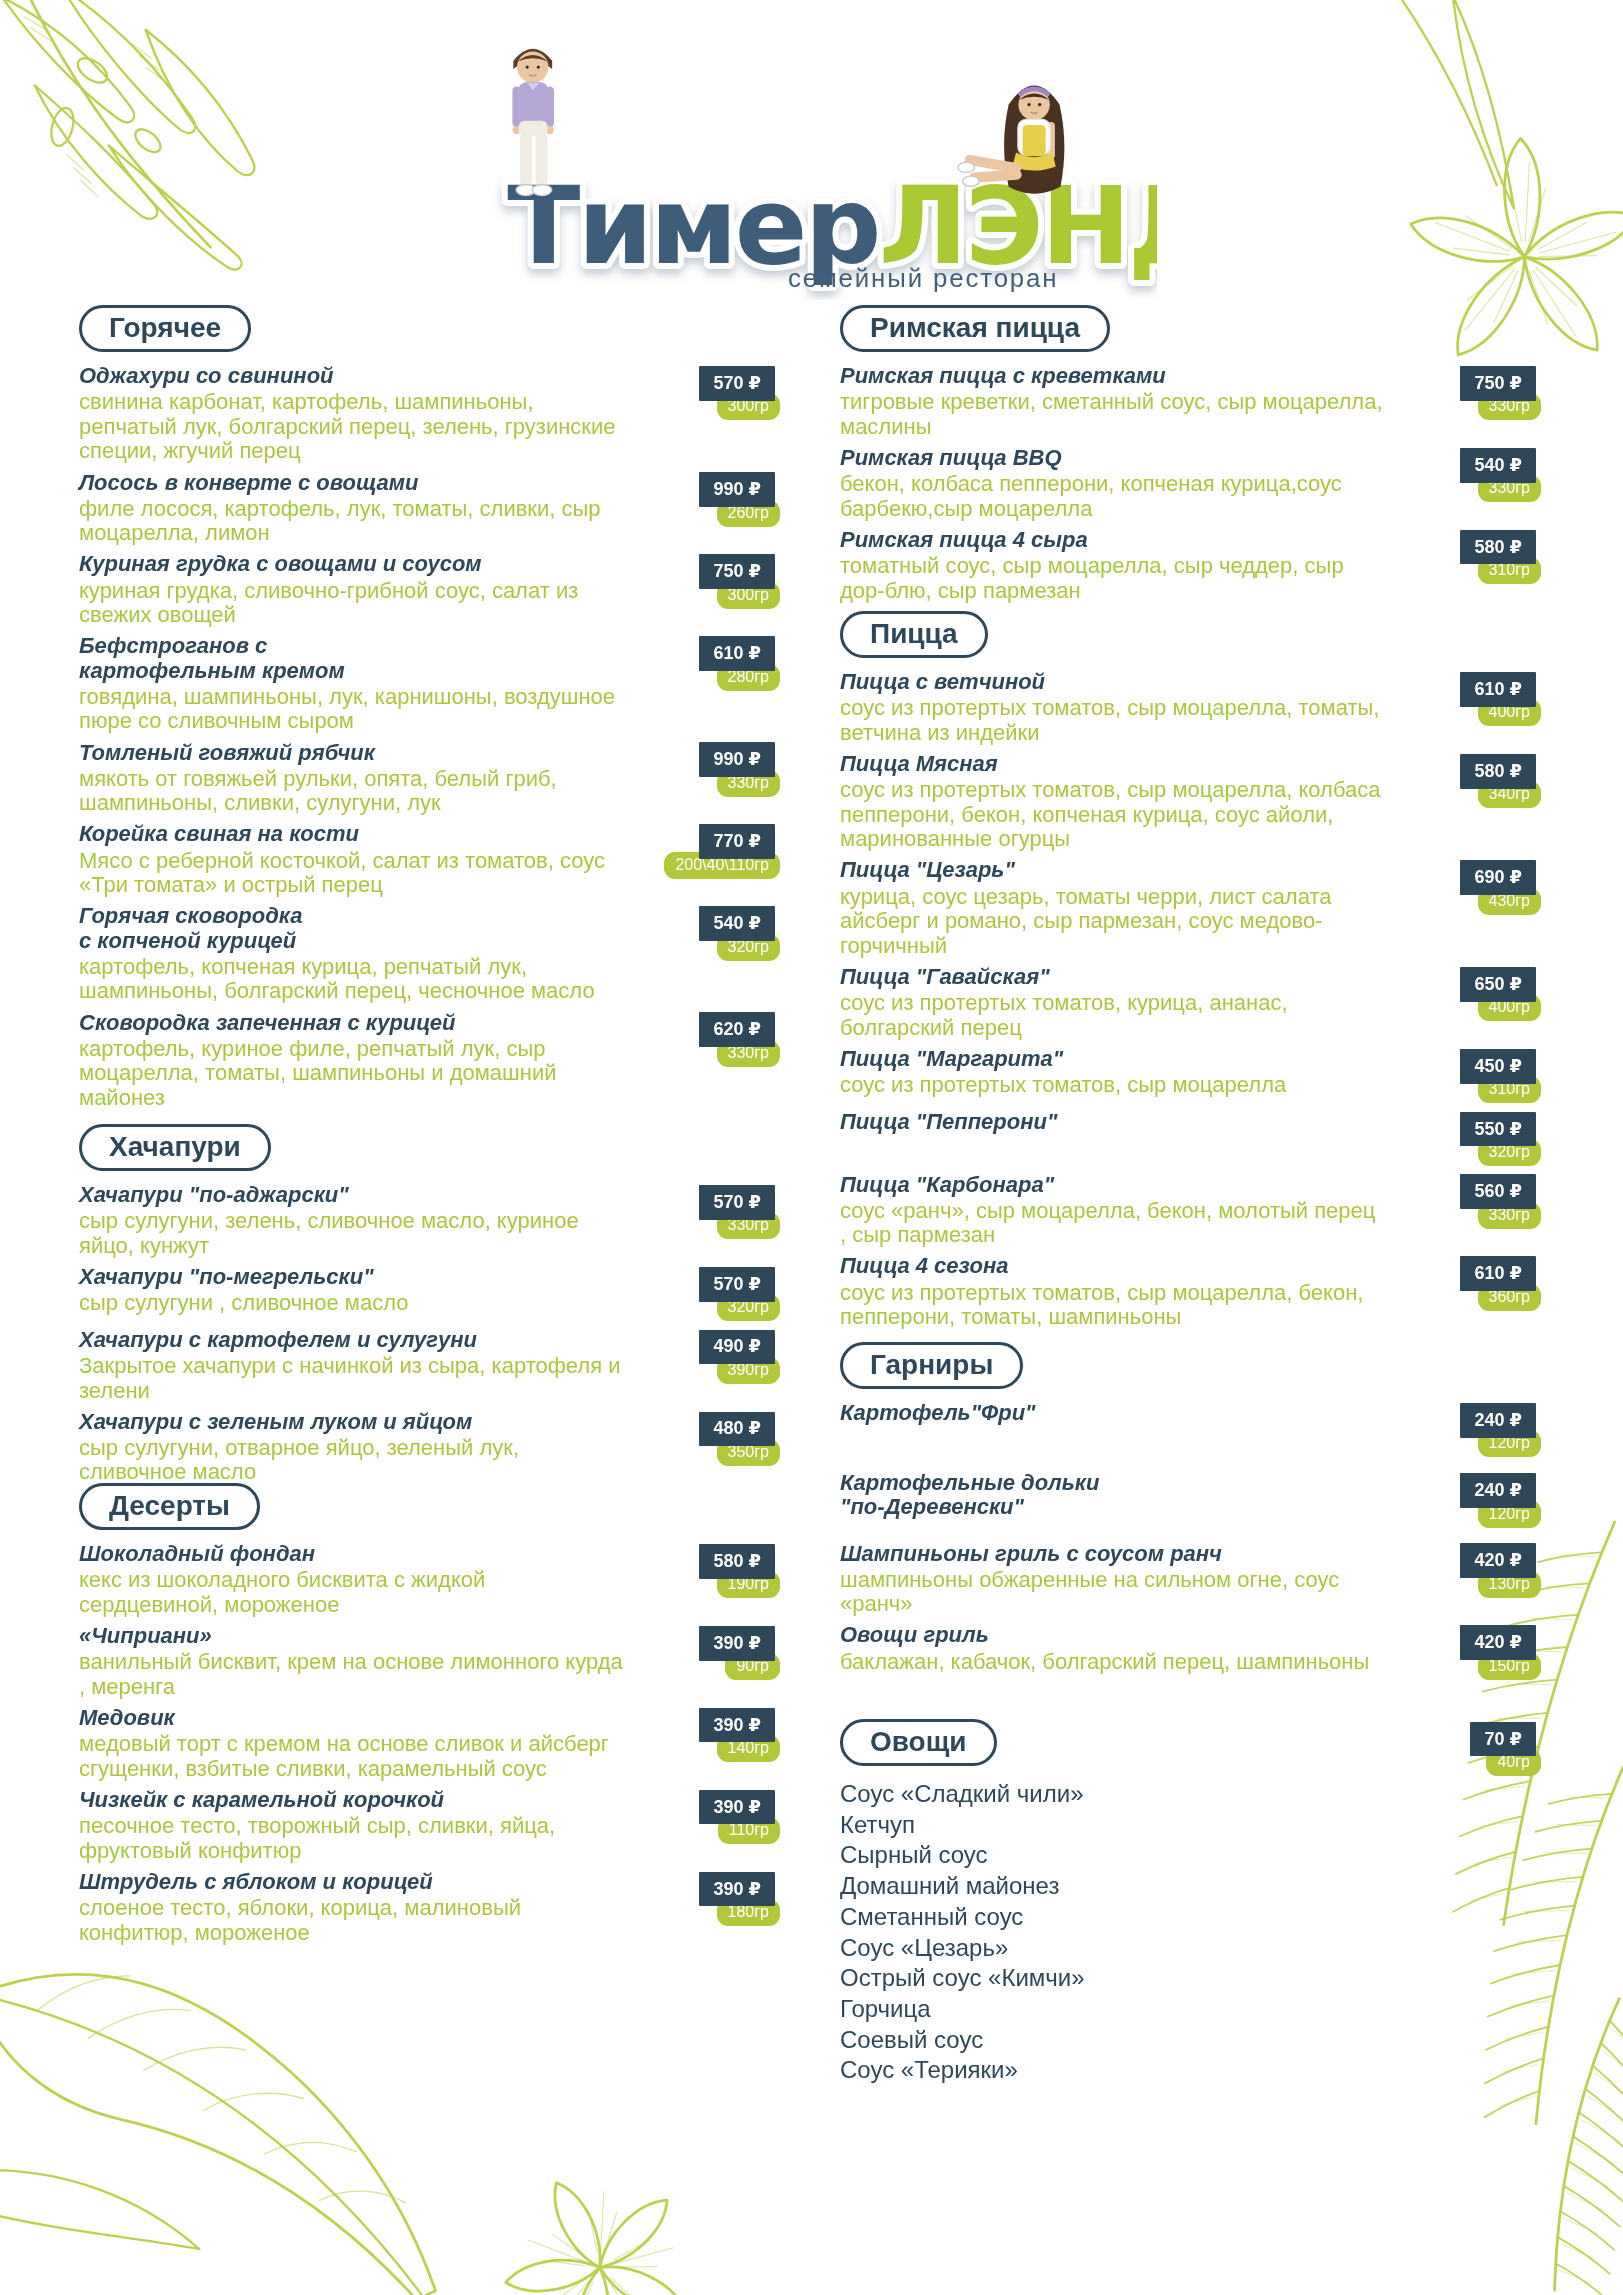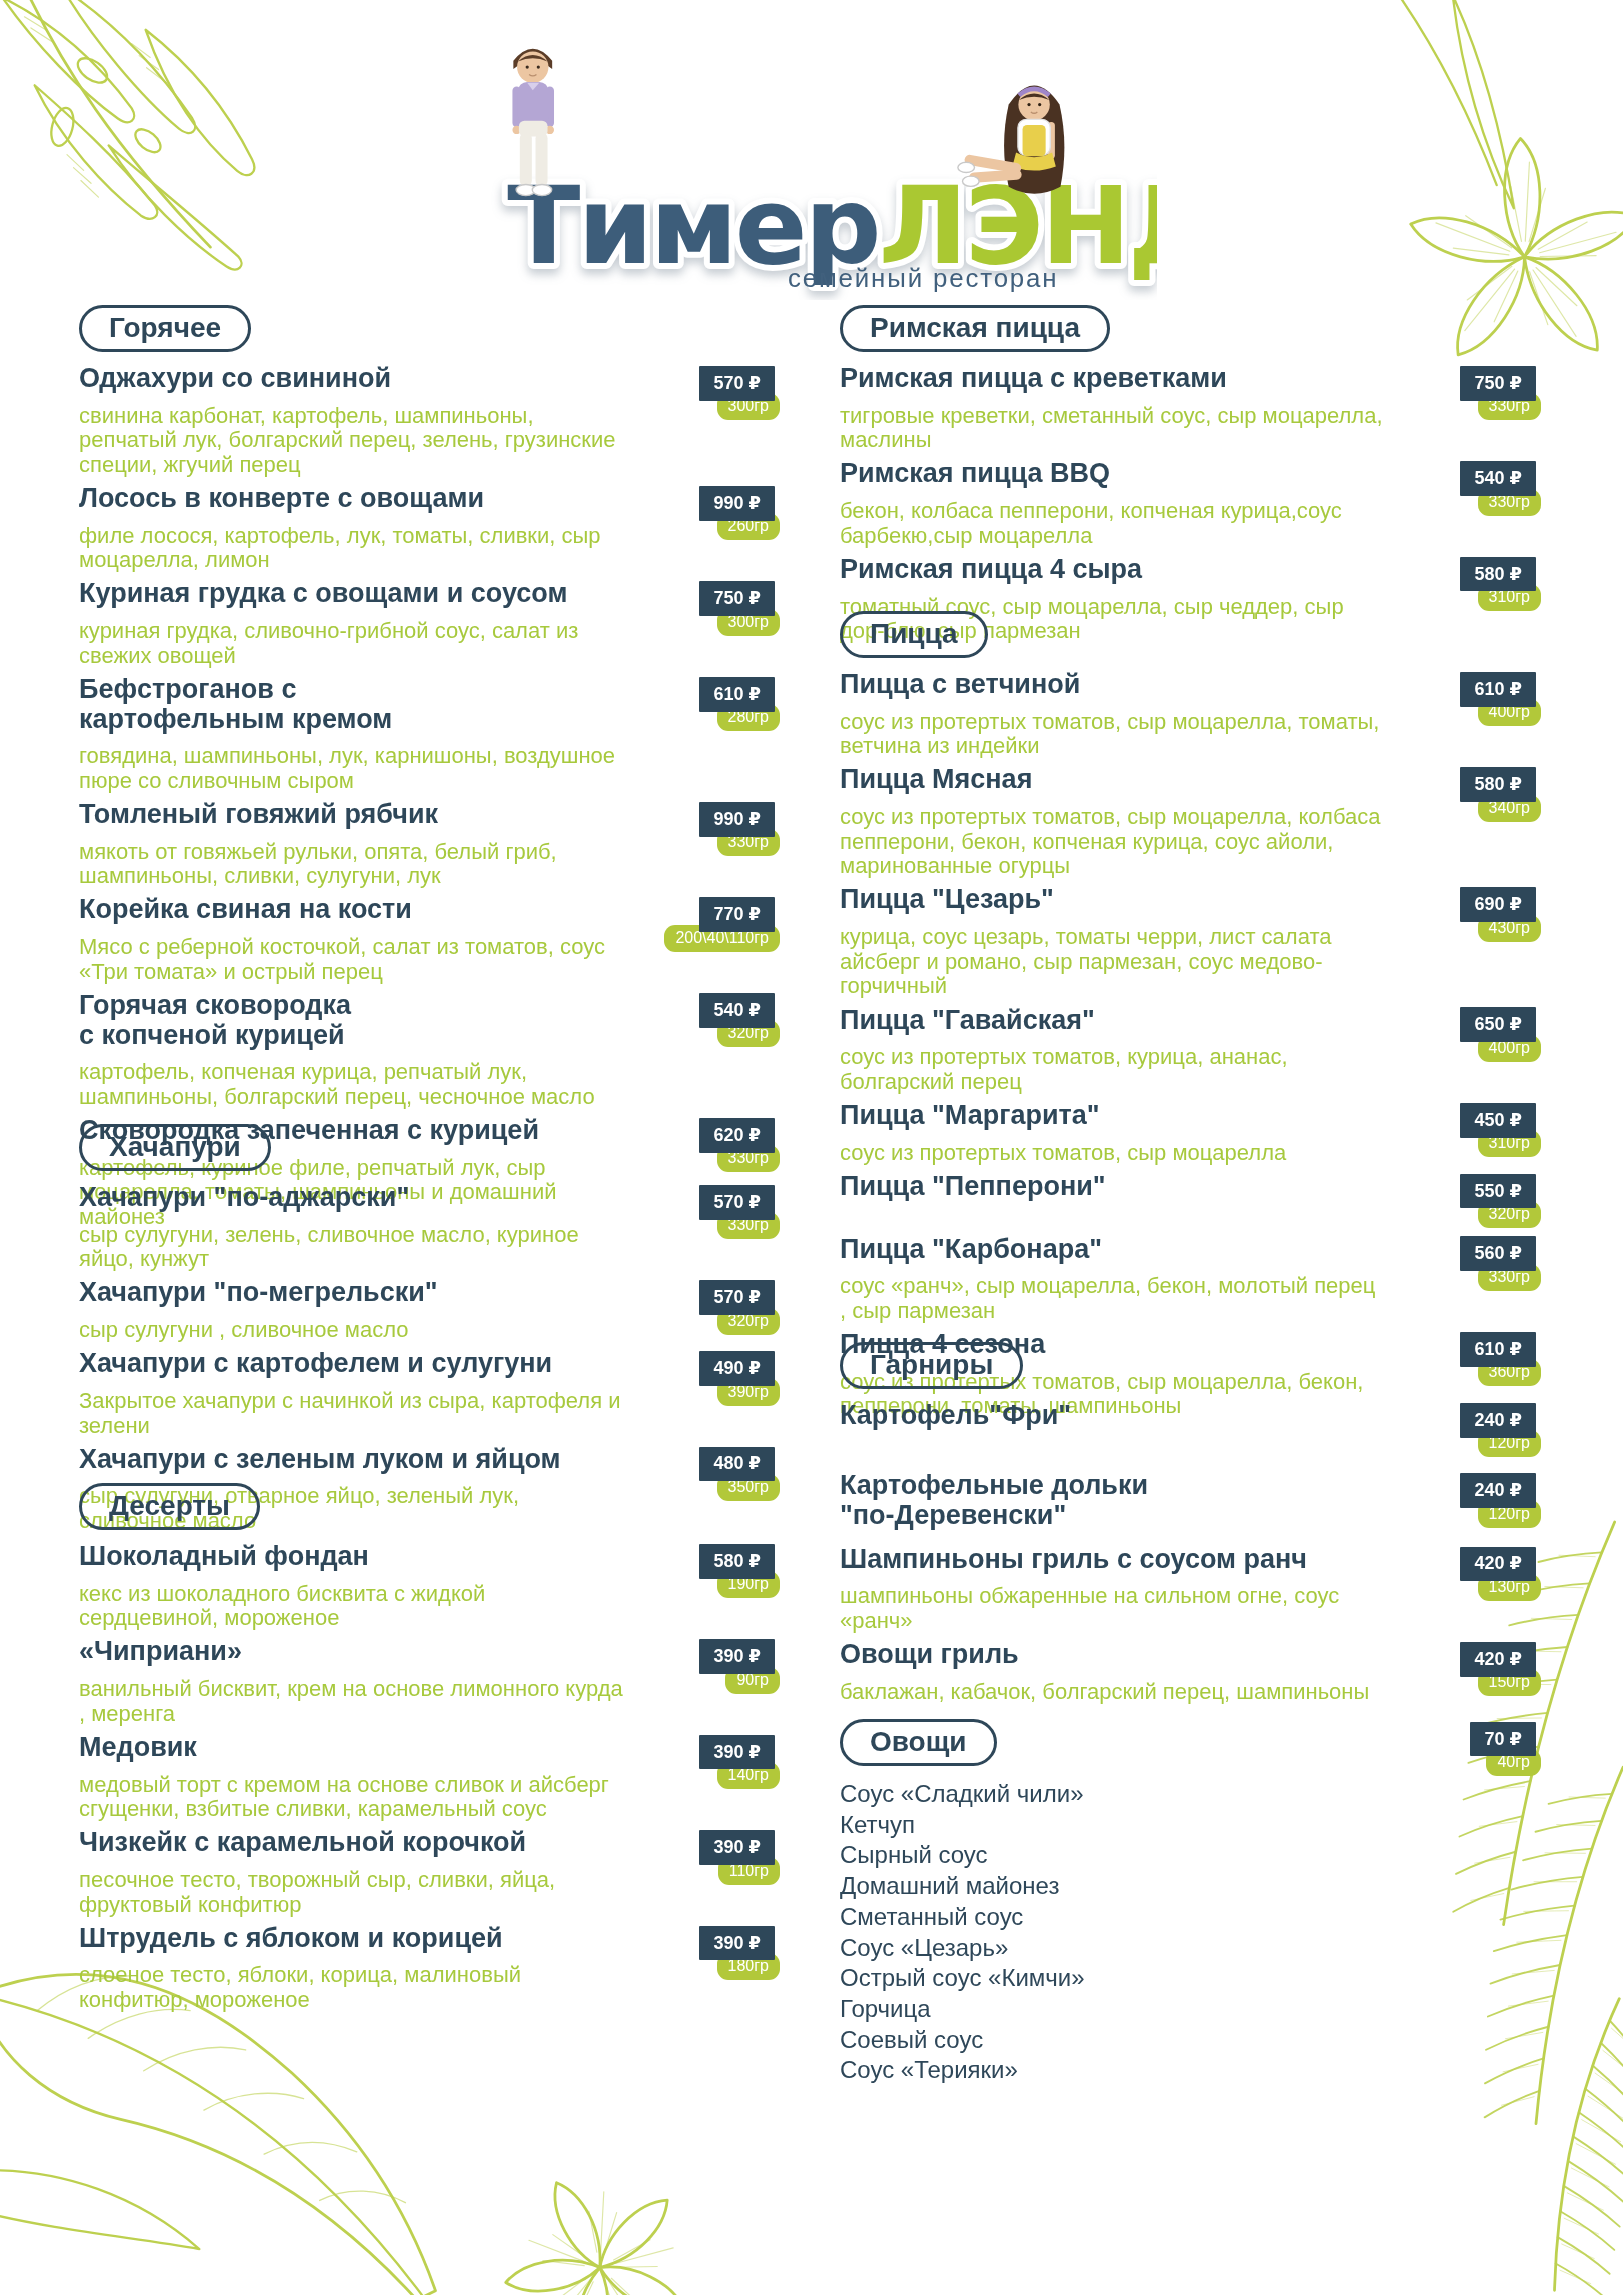--- a/index.html
+++ b/index.html
@@ -24,22 +24,22 @@
   .section{position:absolute;width:701px;}
   .section-head{position:relative;margin-bottom:12px;}
   .section-pill{
     display:inline-block;border:3.7px solid var(--navy);border-radius:26px;
     padding:5.6px 27px 7.4px;font-size:28px;font-weight:700;color:var(--navy);line-height:1;
   }
   .section-head .badges{position:absolute;right:0;top:0.9px;}
   .item{display:flex;align-items:flex-start;margin-bottom:6.5px;}
   .item.no-desc{margin-bottom:14px;}
   .item-text{flex:1;padding-right:18.5px;}
-  .item-name{font-size:27px;font-weight:700;color:var(--navy);line-height:1.1;white-space:pre-line;}
-  .item-desc{font-size:22px;color:var(--green-text);line-height:1.12;margin-top:10px;}
+  .item-name{font-size:22px;font-weight:700;color:var(--navy);line-height:1.1;white-space:pre-line;font-style:italic;}
+  .item-desc{font-size:22px;color:var(--green-text);line-height:1.12;margin-top:2px;}
   .badges{width:135px;flex-shrink:0;display:flex;flex-direction:column;align-items:flex-end;padding-top:1.9px;}
   .price-badge{
     background:var(--navy);color:#ffffff;font-weight:700;font-size:18px;line-height:1;
     padding:7.9px 14px 8.8px;border-radius:1px;white-space:nowrap;position:relative;z-index:2;
     margin-right:5px;
   }
   .weight-badge{
     background:var(--green-badge);color:#ffffff;font-size:16px;line-height:1;
     padding:5.1px 11px 6px;border-radius:11px;white-space:nowrap;position:relative;z-index:1;
     margin-top:-7.4px;

